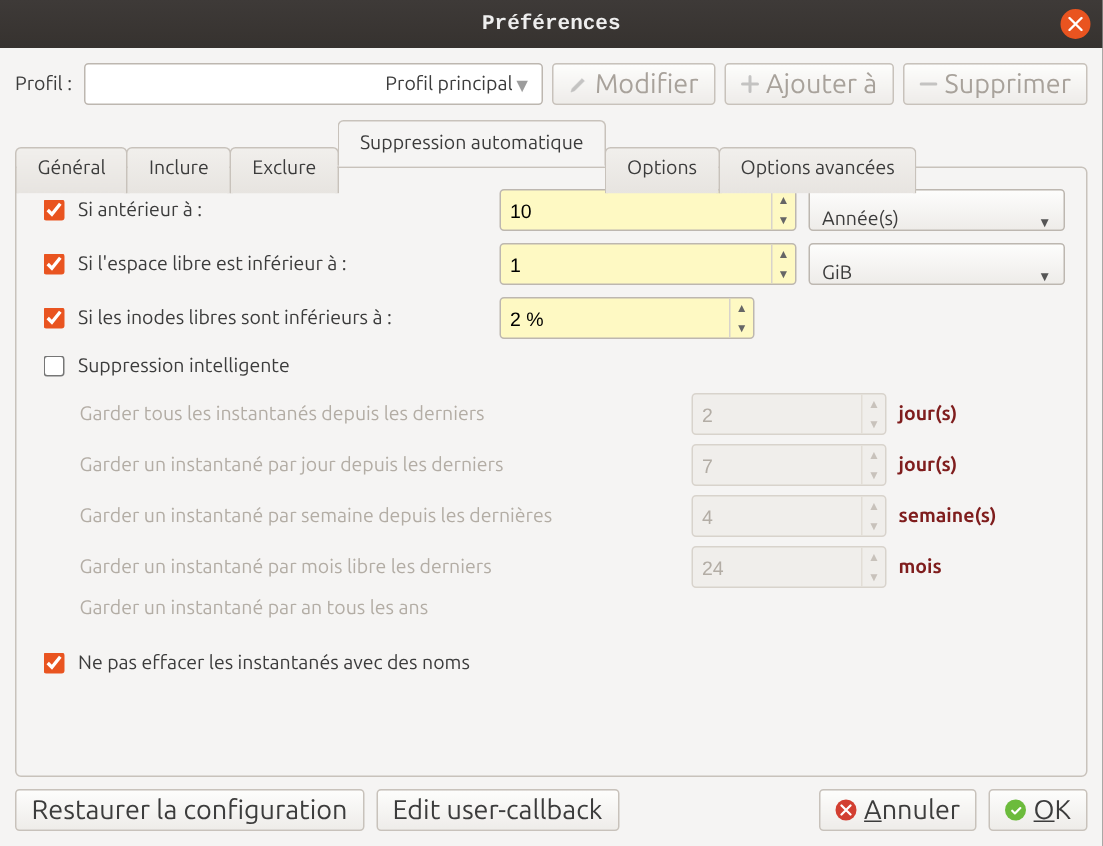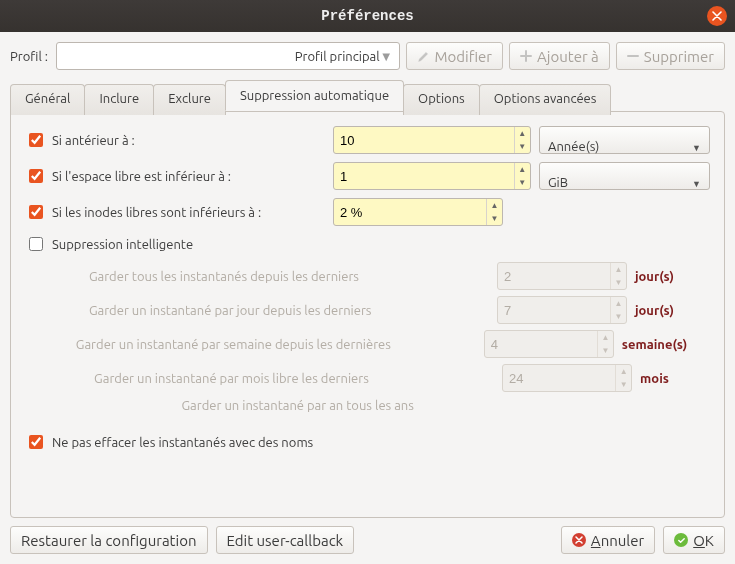--- a/index.html
+++ b/index.html
@@ -60,39 +60,39 @@
 .combo .arrow { opacity: 0.5; }
 .btn {
   height: 28px;
   padding: 0 10px;
   border: 1px solid #c8c2bb;
   border-radius: 3px;
   background: linear-gradient(#fdfdfc,#eeece9);
   display: inline-flex;
   align-items: center;
   gap: 5px;
-  font-size: 15px;
+  font-size: 18px;
 }
 .btn.disabled { color: #a8a29b; }
 .btn.disabled svg { opacity: 0.45; }
 .tabs {
   display: flex;
   margin-top: 2px;
   position: relative;
   z-index: 2;
 }
 .tab {
   padding: 6px 14px 7px 14px;
   border: 1px solid #c8c2bb;
   border-bottom: none;
   background: linear-gradient(#f1efec,#e7e4e0);
   margin-right: -1px;
   border-radius: 4px 4px 0 0;
   position: relative;
-  top: 4px;
+  top: 18px;
 }
 .tab.active {
   background: #f5f4f3;
   border-bottom: 1px solid #f5f4f3;
   top: 0;
   padding-top: 7px;
   padding-bottom: 8px;
 }
 .tab-page {
   border: 1px solid #c8c2bb;
@@ -150,21 +150,20 @@
   border-radius: 3px;
   background: linear-gradient(#fdfdfc,#eeece9);
   display:flex;align-items:flex-end;justify-content:space-between;
   padding:0 8px;
 }
 .smart-block { margin-left: 28px; margin-top: 6px; }
 .smart-row {
   display:flex; align-items:center; gap:8px;
   margin-bottom:6px;
   color:#b3ada5;
-  justify-content:center;
 }
 .smart-label { width: 400px; }
 .smart-spin {
   display:flex;align-items:stretch;
   border:1px solid #d8d3cc;border-radius:3px;background:#f0eeeb;
   height:28px;width:130px;
 }
 .smart-spin input {
   border:none;outline:none;background:transparent;
   padding:0 6px;width:100%;font-size:13px;color:#b3ada5;

